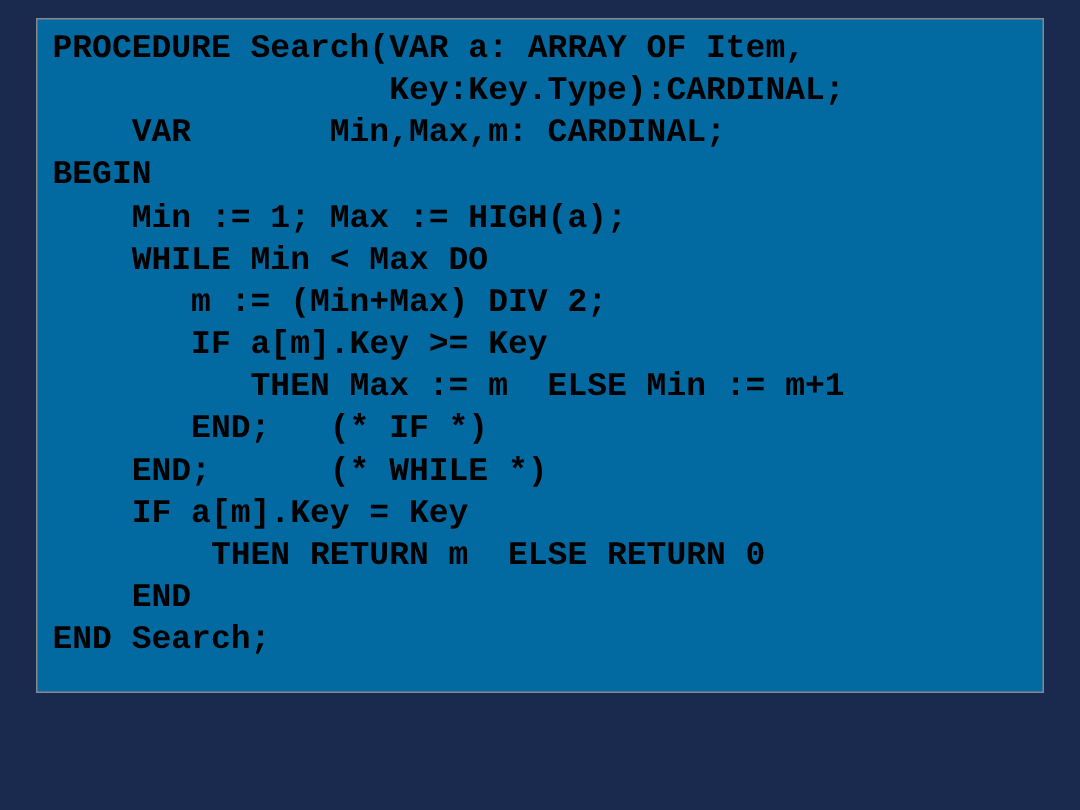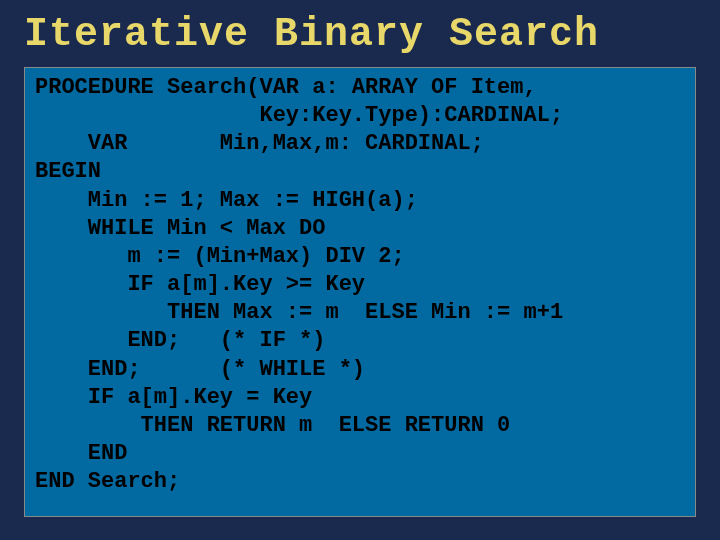--- a/index.html
+++ b/index.html
@@ -36,21 +36,20 @@
     line-height: 1.28;
     color: #000;
     white-space: pre;
     font-weight: bold;
   }
 </style>
 </head>
 <body>
 
 <div class="slide">
-  <div class="title">Iterative Binary Search</div>
   <div class="codebox">
 <div class="code"><span>PROCEDURE Search(VAR a: ARRAY OF Item,</span>
 <span>                 Key:Key.Type):CARDINAL;</span>
 <span>    VAR       Min,Max,m: CARDINAL;</span>
 <span>BEGIN</span>
 <span>    Min := 1; Max := HIGH(a);</span>
 <span>    WHILE Min &lt; Max DO</span>
 <span>       m := (Min+Max) DIV 2;</span>
 <span>       IF a[m].Key &gt;= Key</span>
 <span>          THEN Max := m  ELSE Min := m+1</span>

